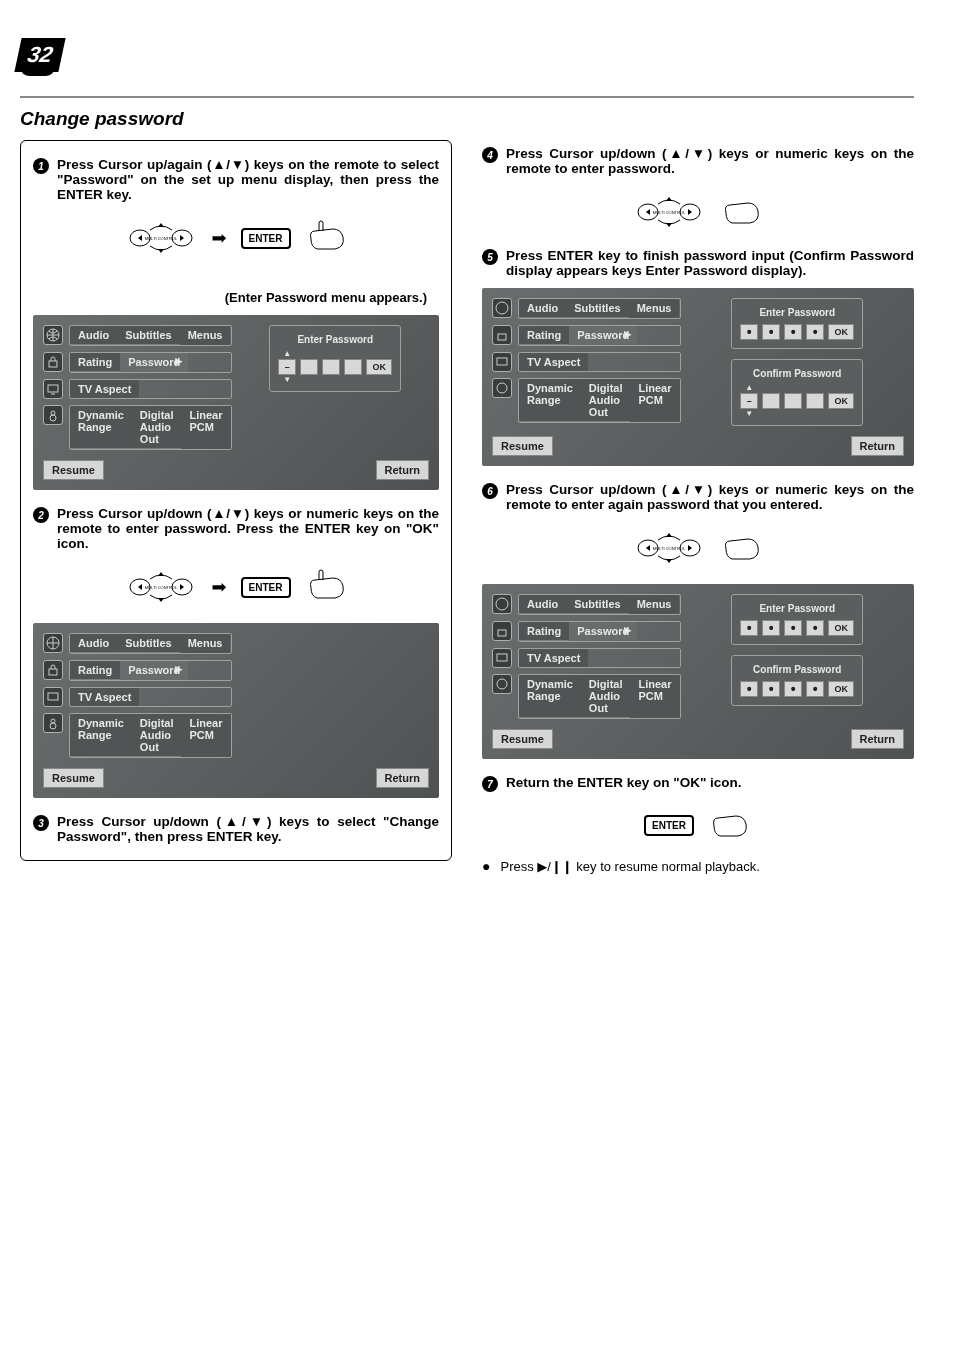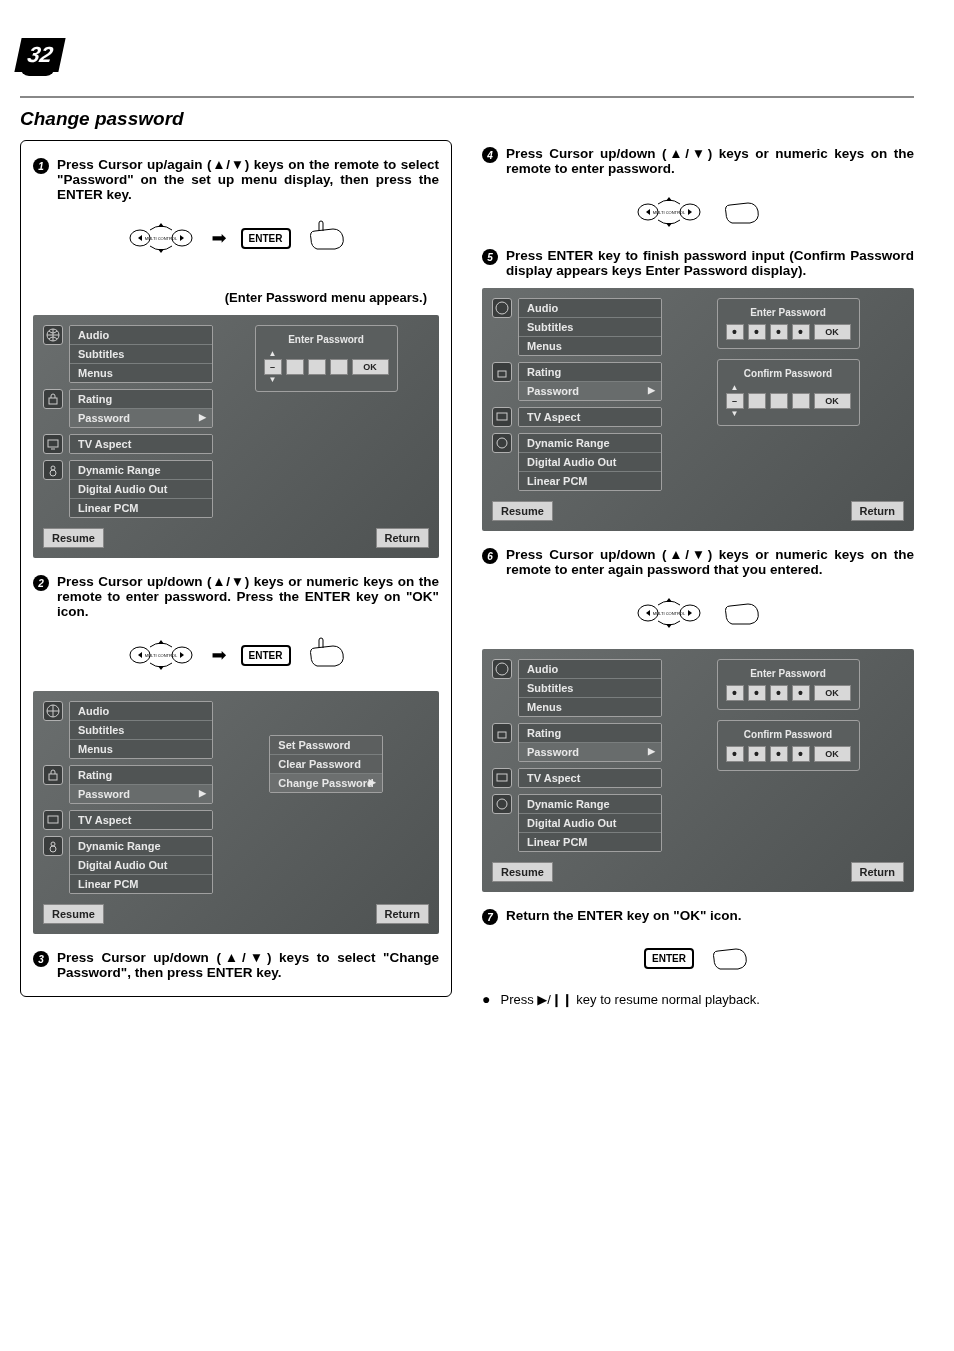--- a/index.html
+++ b/index.html
@@ -76,21 +76,21 @@
   .osd-left { flex: 0 0 170px; display: flex; flex-direction: column; gap: 6px; }
   .osd-right { flex: 1; display: flex; flex-direction: column; gap: 10px; align-items: center; }
   .osd-group { display: flex; align-items: flex-start; gap: 6px; }
   .osd-icon {
     width: 20px; height: 20px; border-radius: 3px;
     background: #3a3d3d; border: 1px solid #b0b0b0;
     display: flex; align-items: center; justify-content: center;
     color: #ddd; flex-shrink: 0;
   }
   .osd-icon svg { width: 14px; height: 14px; }
-  .osd-list { display: flex; flex-direction: column; border: 1px solid #a0a0a0; border-radius: 2px; overflow: hidden; flex: 1; }
+  .osd-list { display: flex; flex-direction: row; border: 1px solid #a0a0a0; border-radius: 2px; overflow: hidden; flex: 1; }
   .osd-item {
     background: #505454; padding: 3px 8px;
     border-bottom: 1px solid #7a7e7e;
   }
   .osd-item:last-child { border-bottom: none; }
   .osd-item.sel { background: #686c6c; position: relative; }
   .osd-item.sel::after { content: '▶'; position: absolute; right: 6px; top: 3px; font-size: 9px; }
   .panel {
     background: #5a5e5e;
     border: 1px solid #a0a0a0;
@@ -100,21 +100,21 @@
   }
   .panel-title { text-align: center; font-size: 10px; }
   .pw-row { display: flex; align-items: center; gap: 4px; justify-content: center; }
   .pw-row.arrows { flex-direction: column; gap: 2px; align-items: center; }
   .pw-arr { font-size: 8px; line-height: 6px; }
   .inputbox, .okbox, .dotbox {
     background: #d8d8d8; border: 1px solid #888;
     width: 18px; height: 16px; display: flex; align-items: center; justify-content: center;
     color: #222; font-size: 9px;
   }
-  .okbox { width: 37px; }
+  .okbox { width: 26px; }
   .dotbox::after { content: '•'; font-size: 14px; line-height: 10px; }
   .osd-footer { display: flex; justify-content: space-between; margin-top: 10px; }
   .osd-btn {
     background: #d6d6d6; color: #222;
     padding: 3px 8px; border: 1px solid #888;
     font-size: 11px; font-weight: bold;
   }
   .submenu-panel {
     background: #5c5f5f;
     border: 1px solid #a0a0a0;
@@ -324,27 +324,20 @@
                       <circle cx="7" cy="10" r="3" fill="none" stroke="#ccc"></circle>
                     </svg>
                   </div>
                 <div class="osd-list">
                   <div class="osd-item">Dynamic Range</div>
                   <div class="osd-item">Digital Audio Out</div>
                   <div class="osd-item">Linear PCM</div>
                 </div>
               </div>
             </div>
-            <div class="osd-right">
-              <div class="submenu-panel">
-                <div class="osd-item">Set Password</div>
-                <div class="osd-item">Clear Password</div>
-                <div class="osd-item sel">Change Password</div>
-              </div>
-            </div>
           </div>
           <div class="osd-footer">
             <div class="osd-btn">Resume</div>
             <div class="osd-btn">Return</div>
           </div>
         </div>
 
         <div class="step">
           <span class="numcircle">3</span>
           <span class="txt">Press Cursor up/down (▲/▼) keys to select "Change Password", then press ENTER key.</span>

